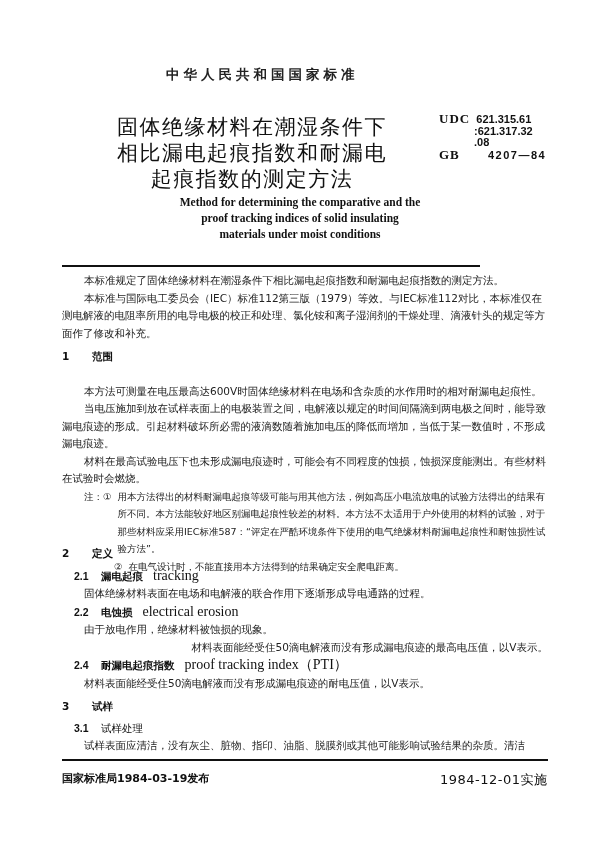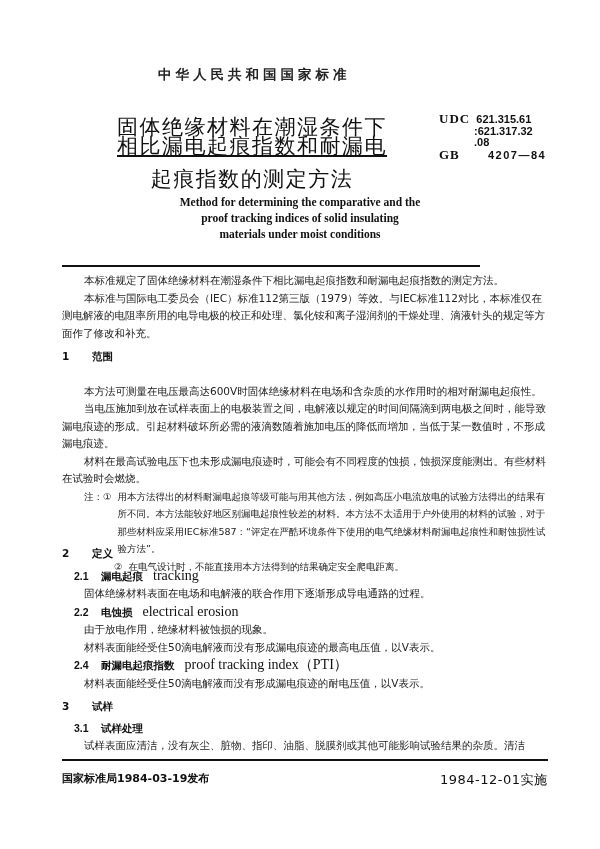--- a/index.html
+++ b/index.html
@@ -1,20 +1,20 @@
 <!DOCTYPE html>
 <html><head>
   <meta charset="utf-8">
   <style>
     html, body { margin: 0; padding: 0; background: #ffffff; }
     body { width: 600px; height: 849px; position: relative; overflow: hidden; color: #1a1a1a; font-family: "DejaVu Sans", sans-serif; }
     .abs { position: absolute; }
-    .std-org { left: 158px; top: 66px; font-size: 13.5px; letter-spacing: 4px; font-weight: bold; color: #222; }
+    .std-org { left: 166px; top: 66px; font-size: 13.5px; letter-spacing: 4px; font-weight: bold; color: #222; }
     .title-cn { left: 112px; width: 280px; text-align: center; font-size: 21px; letter-spacing: 1.5px; color: #111; }
-    .t1 { top: 113px; } .t2 { top: 132px; text-decoration: underline; } .t3 { top: 165px; }
+    .t1 { top: 113px; } .t2 { top: 139px; } .t3 { top: 165px; }
     .udc { left: 439px; top: 113px; font-family: "Liberation Sans", sans-serif; font-size: 11px; font-weight: bold; line-height: 11.5px; color: #111; }
     .udc .lbl { font-family: "Liberation Serif", serif; font-size: 13px; letter-spacing: 1px; }
     .title-en { left: 100px; width: 400px; text-align: center; font-family: "Liberation Serif", serif; font-weight: bold; font-size: 11.5px; line-height: 16px; top: 194px; color: #111; }
     .rule { left: 62px; width: 418px; height: 2px; background: #111; }
     .rule.top { top: 265px; }
     .rule.bottom { top: 759px; height: 2px; }
     .para { left: 62px; width: 486px; font-size: 10.5px; line-height: 17.5px; color: #222; }
     .para .ind1 { display: inline-block; width: 22px; }
     .heading { font-size: 10.5px; font-weight: bold; color: #111; }
     .heading .num { display: inline-block; width: 30px; }
@@ -71,30 +71,30 @@
   </div>
 </div>
 
 <div class="abs para" style="top:545px;">
   <div class="heading"><span class="num">2</span><span>定义</span></div>
   <div style="padding-left:12px; margin-top:4px;">
     <div class="sub"><span class="num">2.1</span><span class="cn">漏电起痕</span><span class="en">tracking</span></div>
     <div style="padding-left:10px;">固体绝缘材料表面在电场和电解液的联合作用下逐渐形成导电通路的过程。</div>
     <div class="sub"><span class="num">2.2</span><span class="cn">电蚀损</span><span class="en">electrical erosion</span></div>
     <div style="padding-left:10px;">由于放电作用，绝缘材料被蚀损的现象。</div>
-    <div style="padding-left:10px;">材料表面能经受住50滴电解液而没有形成漏电痕迹的最高电压值，以V表示。</div>
+    <div style="padding-left:10px;text-align:right;">材料表面能经受住50滴电解液而没有形成漏电痕迹的最高电压值，以V表示。</div>
     <div class="sub"><span class="num">2.4</span><span class="cn">耐漏电起痕指数</span><span class="en">proof tracking index（PTI）</span></div>
     <div style="padding-left:10px;">材料表面能经受住50滴电解液而没有形成漏电痕迹的耐电压值，以V表示。</div>
   </div>
 </div>
 
 <div class="abs para" style="top:698px;">
   <div class="heading"><span class="num">3</span><span>试样</span></div>
   <div style="padding-left:12px; margin-top:4px;">
-    <div class="sub"><span class="num">3.1</span><span style="font-weight:bold;margin-top:12px;">试样处理</span></div>
+    <div class="sub"><span class="num">3.1</span><span style="font-weight:normal;margin-top:12px;">试样处理</span></div>
     <div style="padding-left:10px; white-space:nowrap;">试样表面应清洁，没有灰尘、脏物、指印、油脂、脱膜剂或其他可能影响试验结果的杂质。清洁</div>
   </div>
 </div>
 
 <div class="abs rule bottom" style="width:486px;"></div>
 
 <div class="abs footer-left">国家标准局1984-03-19发布</div>
 <div class="abs footer-right">1984-12-01实施</div>
 
 </body></html>

